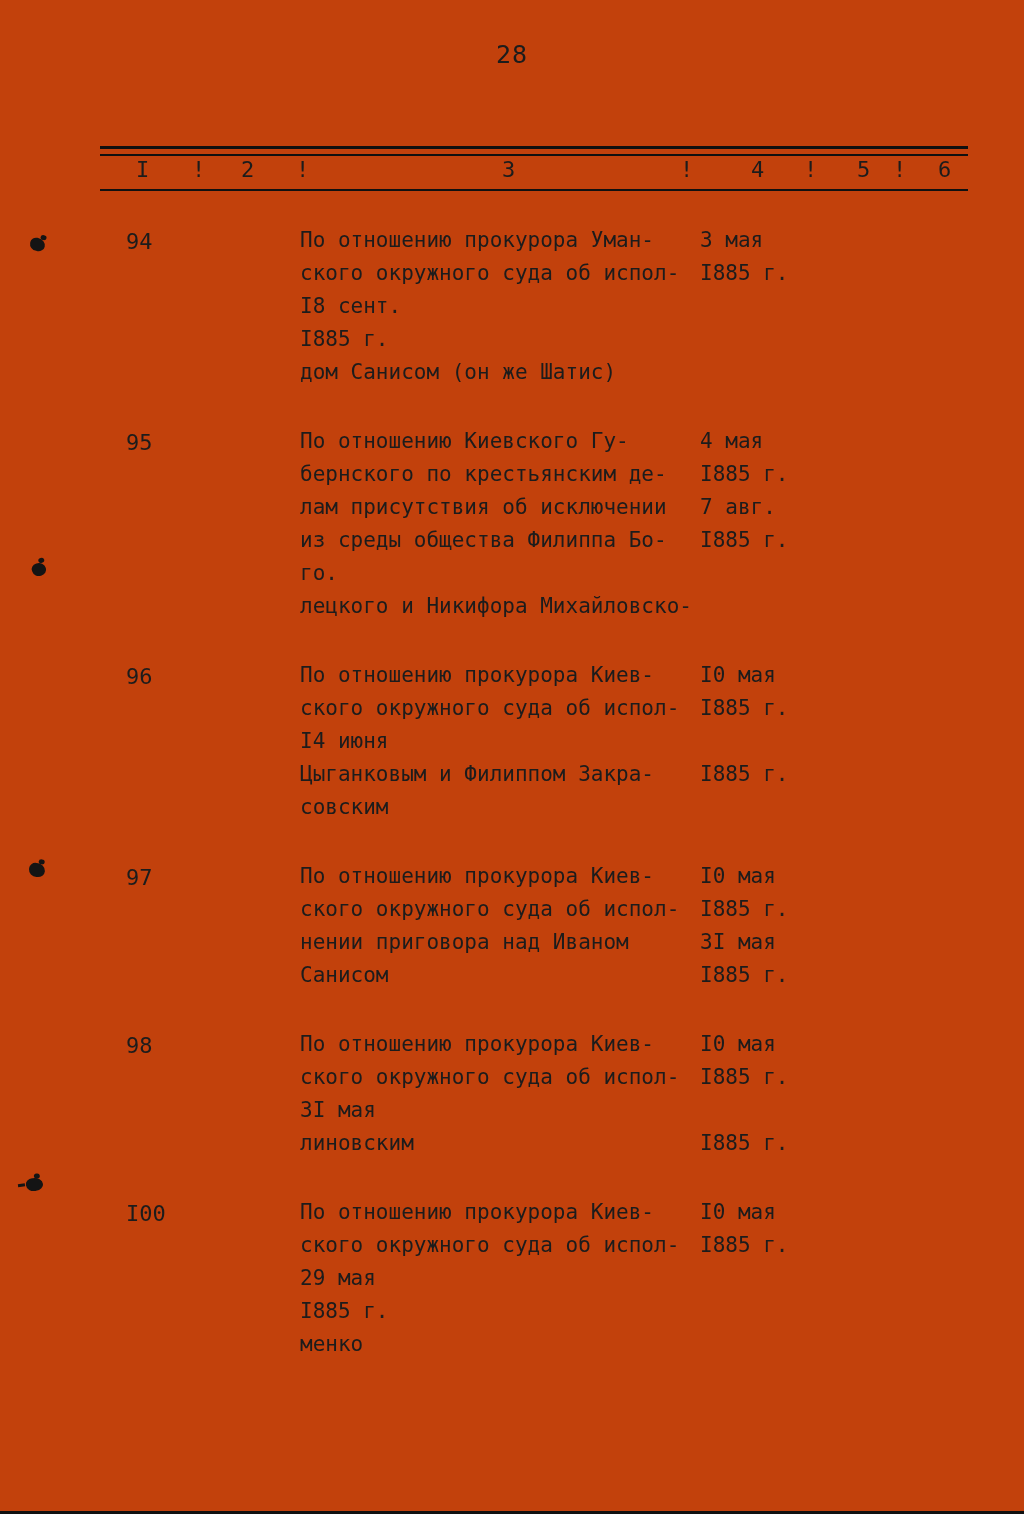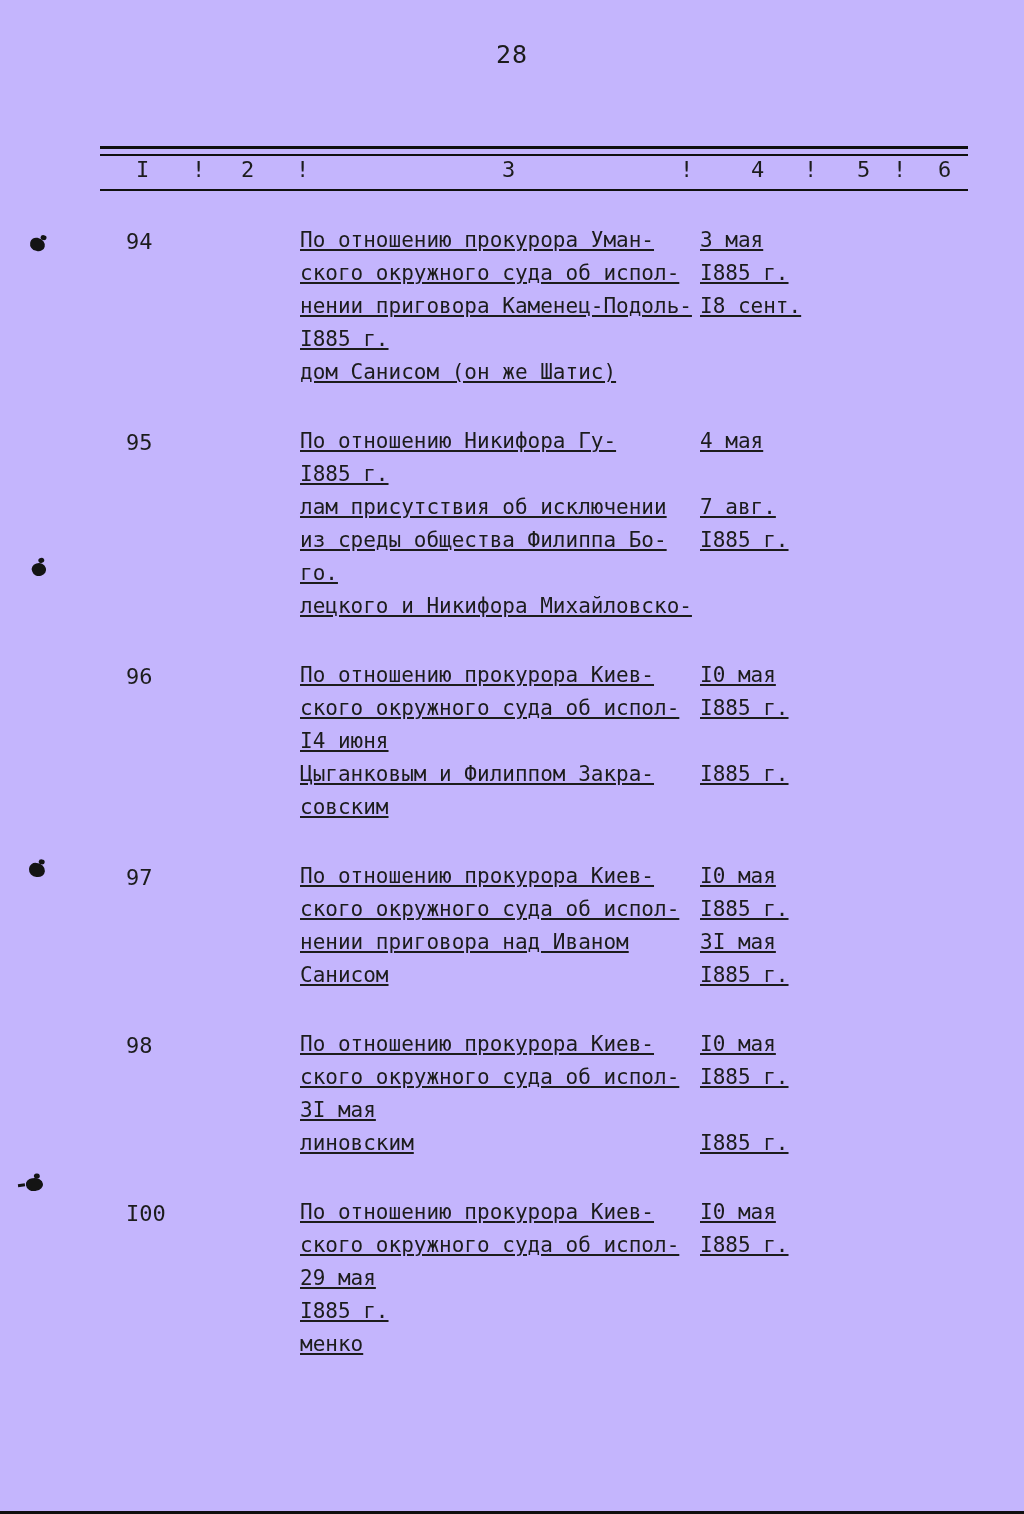--- a/index.html
+++ b/index.html
@@ -4,21 +4,21 @@
 <style>
   html,body{margin:0;padding:0;}
   body{
     width:1024px;height:1514px;
     background:#efeeea;
     font-family:"DejaVu Sans Mono","Liberation Mono",monospace;
   }
   .page{
     position:relative;
     width:1024px;height:1514px;
-    background:#c4b5fd;
+    background:#c2410c;
     color:#1c1c1c;
     overflow:hidden;
   }
   .page-number{
     position:absolute;
     top:40px;left:0;right:0;
     text-align:center;
     font-size:25px;
     letter-spacing:1px;
   }
@@ -64,21 +64,21 @@
     padding-left:300px;
     margin-bottom:36px;
     font-size:21px;
     line-height:33px;
   }
   .entry-number{
     position:absolute;
     left:126px;top:1px;
     font-size:22px;
   }
-  .line{display:flex;text-decoration:underline;}
+  .line{display:flex;}
   .line-text{
     display:inline-block;
     width:400px;
     white-space:nowrap;
   }
   .line-date{
     display:inline-block;
     white-space:nowrap;
   }
   
@@ -144,40 +144,40 @@
         <div class="entry-lines">
           <div class="line">
             <span class="line-text">По отношению прокурора Уман-</span>
             <span class="line-date">3 мая</span>
           </div>
           <div class="line">
             <span class="line-text">ского окружного суда об испол-</span>
             <span class="line-date">I885 г.</span>
           </div>
           <div class="line">
-            <span class="line-text">нении приговора Каменец-Подоль-</span>
             <span class="line-date">I8 сент.</span>
           </div>
           <div class="line">
             <span class="line-date">I885 г.</span>
           </div>
           <div class="line">
             <span class="line-text">дом Санисом (он же Шатис)</span>
             <span class="line-date"></span>
           </div>
         </div>
       </div>
       <div class="entry">
         <div class="entry-number">95</div>
         <div class="entry-lines">
           <div class="line">
-            <span class="line-text">По отношению Никифора Гу-</span>
+            <span class="line-text">По отношению Киевского Гу-</span>
             <span class="line-date">4 мая</span>
           </div>
           <div class="line">
+            <span class="line-text">бернского по крестьянским де-</span>
             <span class="line-date">I885 г.</span>
           </div>
           <div class="line">
             <span class="line-text">лам присутствия об исключении</span>
             <span class="line-date">7 авг.</span>
           </div>
           <div class="line">
             <span class="line-text">из среды общества Филиппа Бо-</span>
             <span class="line-date">I885 г.</span>
           </div>

